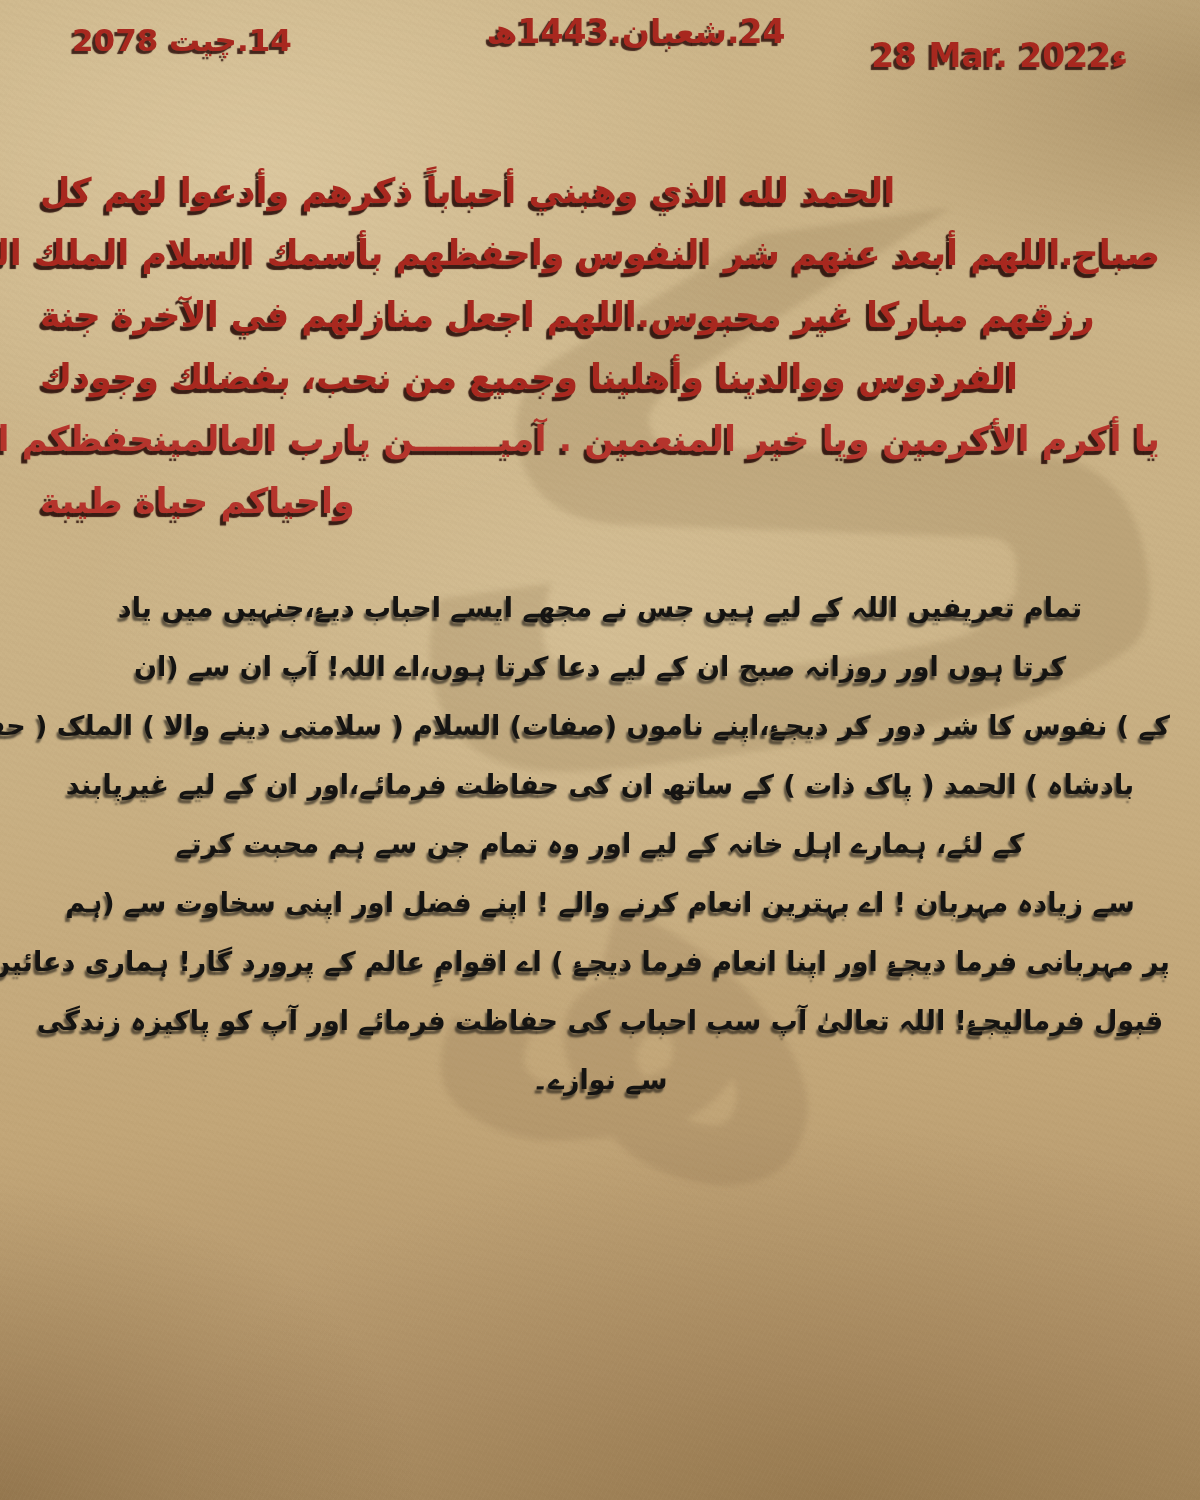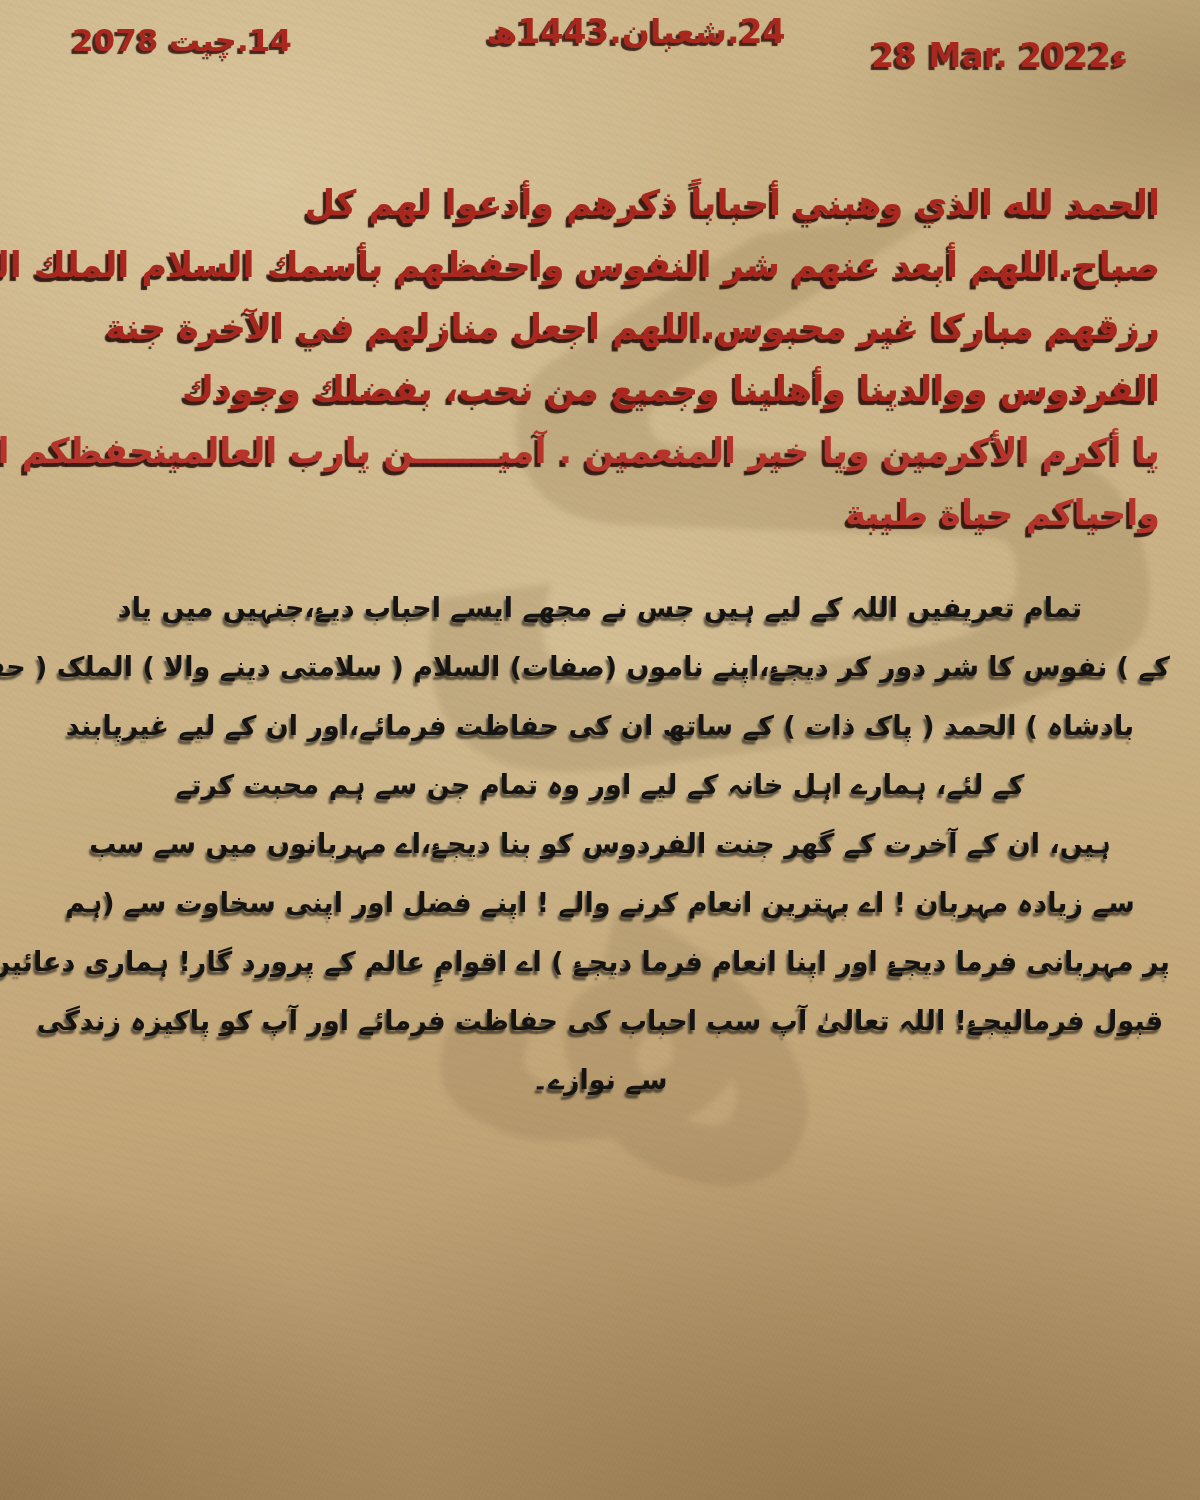--- a/index.html
+++ b/index.html
@@ -39,21 +39,21 @@
   .date-gregorian{top:36px;right:auto;left:auto;right:72px;direction:ltr;font-size:33px;}
 
   .page-title{
     position:absolute;top:78px;left:0;width:100%;text-align:center;
     font-size:41px;font-weight:bold;color:#3a3733;
     text-shadow:-2px 3px 2px rgba(35,28,20,0.55), 1px -1px 0 rgba(235,220,190,0.35);
     white-space:nowrap;
   }
 
   .arabic-block{
-    position:absolute;top:172px;left:40px;width:1120px;text-align:right;direction:rtl;
+    position:absolute;top:160px;left:40px;width:1120px;text-align:left;direction:rtl;
   }
   .arabic-line{
     font-size:35px;line-height:62px;font-weight:bold;color:#a8281f;
     text-shadow:-3px 4px 1px rgba(40,12,8,0.9);white-space:nowrap;
   }
   .arabic-line.bright{color:#b5342c;}
 
   .urdu-block{
     position:absolute;top:578px;left:30px;width:1140px;text-align:center;direction:rtl;
   }
@@ -94,24 +94,24 @@
     <div class="arabic-line">الحمد لله الذي وهبني أحباباً ذكرهم وأدعوا لهم كل</div>
     <div class="arabic-line">صباح.اللهم أبعد عنهم شر النفوس واحفظهم بأسمك السلام الملك القدوس واجعل</div>
     <div class="arabic-line">رزقهم مباركا غير محبوس.اللهم اجعل منازلهم في الآخرة جنة</div>
     <div class="arabic-line">الفردوس ووالدينا وأهلينا وجميع من نحب، بفضلك وجودك</div>
     <div class="arabic-line bright">يا أكرم الأكرمين ويا خير المنعمين . آميـــــــن يارب العالمينحفظكم الله</div>
     <div class="arabic-line bright">واحياكم حياة طيبة</div>
   </div>
 
   <div class="urdu-block">
     <div class="urdu-line">تمام تعریفیں اللہ کے لیے ہیں جس نے مجھے ایسے احباب دیۓ،جنہیں میں یاد</div>
+    <div class="urdu-line">کرتا ہوں اور روزانہ صبح ان کے لیے دعا کرتا ہوں،اے اللہ! آپ ان سے (ان</div>
     <div class="urdu-line">کے ) نفوس کا شر دور کر دیجۓ،اپنے ناموں (صفات) السلام ( سلامتی دینے والا ) الملک ( حقیقی</div>
     <div class="urdu-line">بادشاہ ) الحمد ( پاک ذات ) کے ساتھ ان کی حفاظت فرمائے،اور ان کے لیے غیرپابند</div>
     <div class="urdu-line">کے لئے، ہمارے اہل خانہ کے لیے اور وہ تمام جن سے ہم محبت کرتے</div>
-    <div class="urdu-line">ہیں، ان کے آخرت کے گھر جنت الفردوس کو بنا دیجۓ،اے مہربانوں میں سے سب</div>
     <div class="urdu-line">سے زیادہ مہربان ! اے بہترین انعام کرنے والے ! اپنے فضل اور اپنی سخاوت سے (ہم</div>
     <div class="urdu-line">پر مہربانی فرما دیجۓ اور اپنا انعام فرما دیجۓ ) اے اقوامِ عالم کے پرورد گار! ہماری دعائیں</div>
     <div class="urdu-line">قبول فرمالیجۓ! اللہ تعالیٰ آپ سب احباب کی حفاظت فرمائے اور آپ کو پاکیزہ زندگی</div>
     <div class="urdu-line">سے نوازے۔</div>
   </div>
 
 
 </div>
 
 </body></html>

